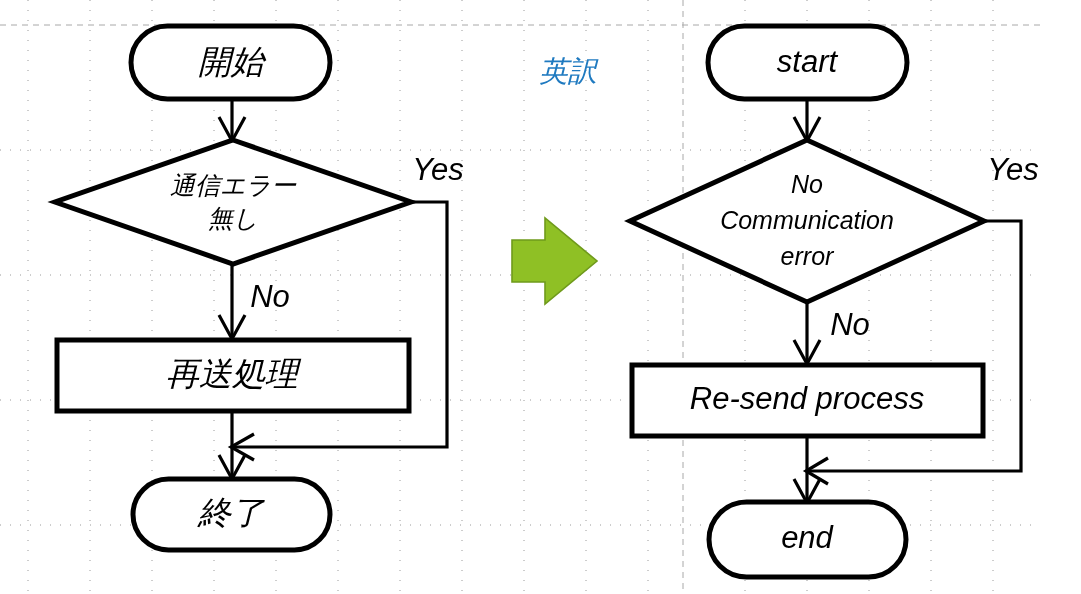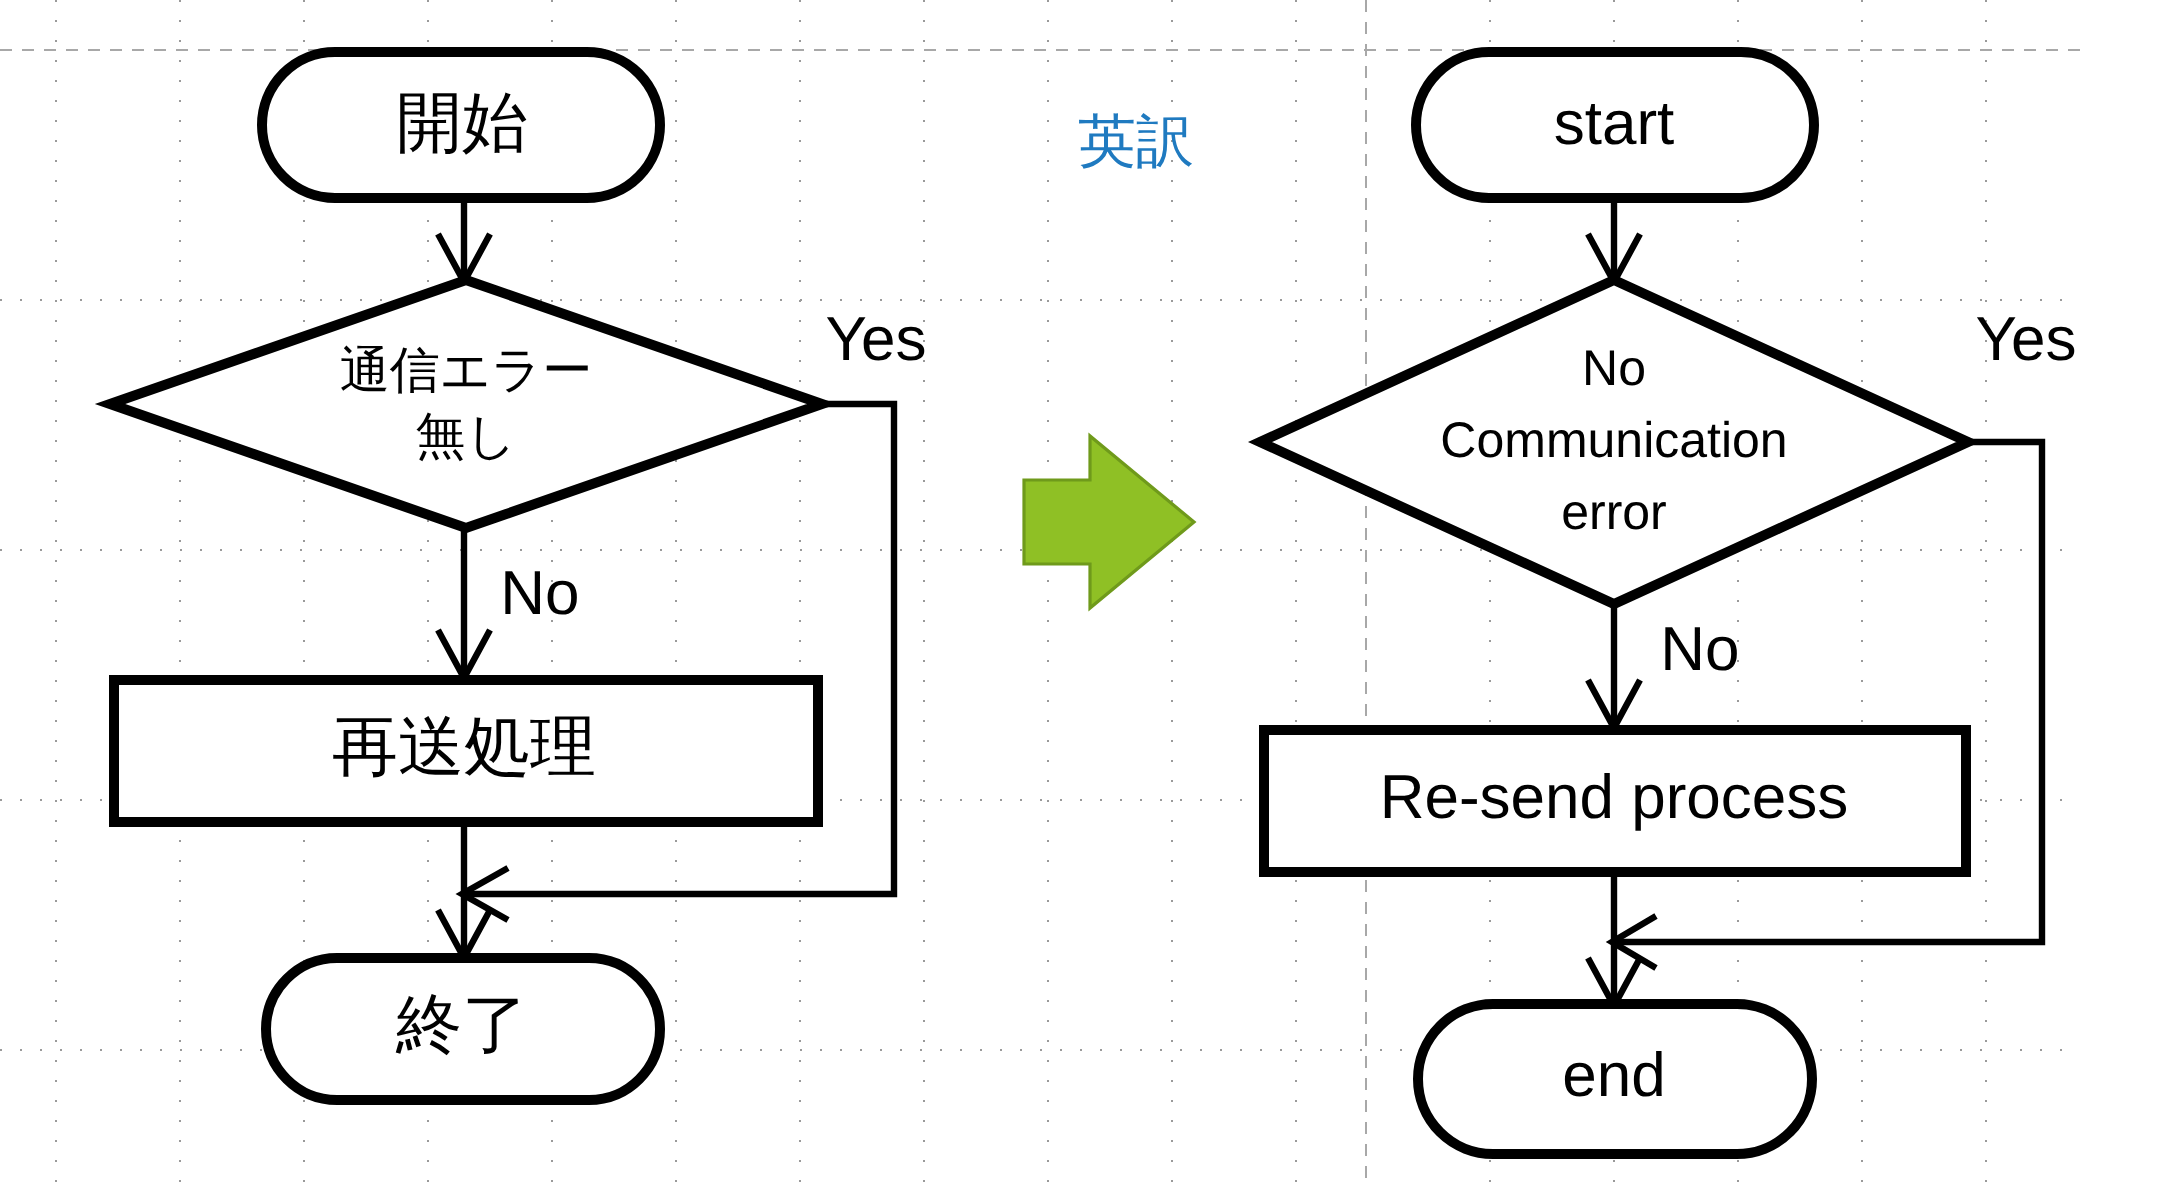--- a/index.html
+++ b/index.html
@@ -10,20 +10,21 @@
   }
   body {
     font-family: "Liberation Sans", "DejaVu Sans", sans-serif;
   }
   #canvas {
     position: relative;
     width: 1040px;
     height: 594px;
     background: #ffffff;
     overflow: hidden;
+    font-style: italic;
   }
   #grid-layer, #flow-layer {
     position: absolute;
     left: 0;
     top: 0;
     width: 1081px;
     height: 594px;
   }
   #grid-layer { z-index: 1; }
   #flow-layer { z-index: 2; }

